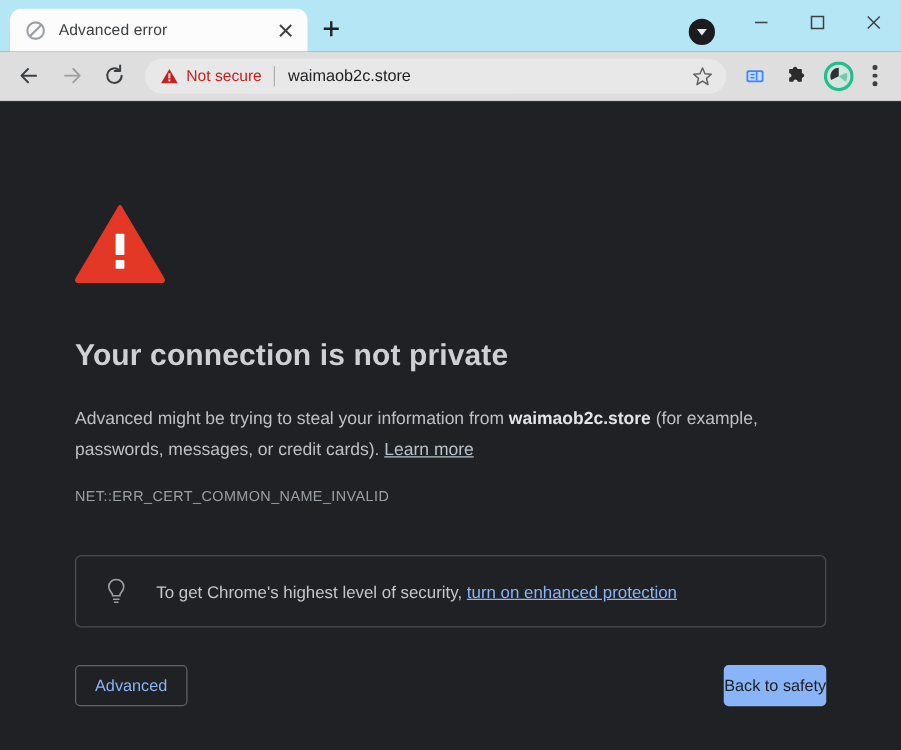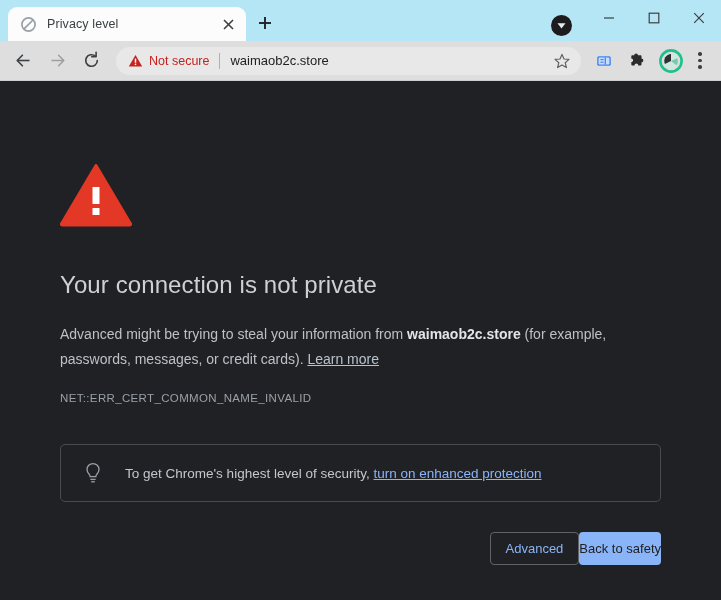--- a/index.html
+++ b/index.html
@@ -226,21 +226,21 @@
     top: 82px;
     width: 601px;
   }
   .warn-icon {
     width: 72px;
     height: 64px;
     margin-bottom: 43px;
   }
   h1.title {
     font-size: 24px;
-    font-weight: 400;
+    font-weight: 700;
     color: #d0d0d2;
     margin: 0 0 22px 0;
     line-height: 1.25;
     letter-spacing: 0.1px;
   }
   p.body-text {
     font-size: 14px;
     color: #bdc1c6;
     line-height: 25px;
     margin: 0 0 20px 0;
@@ -282,21 +282,21 @@
     font-size: 13.5px;
     color: #c3c7cb;
   }
   .safety-text a {
     color: #8ab4f8;
     text-decoration: underline;
   }
   .actions {
     display: flex;
     align-items: center;
-    justify-content: flex-end;
+    justify-content: space-between;
   }
   .btn-advanced {
     background: transparent;
     border: 1px solid #5f6368;
     color: #8ab4f8;
     font-size: 13px;
     font-family: "Liberation Sans", sans-serif;
     padding: 9px 15px;
     border-radius: 4px;
     line-height: 1;
@@ -319,21 +319,21 @@
 
   <div class="tabstrip">
 
     <div class="tab">
       <span class="tab-favicon">
         <svg width="17" height="17" viewBox="0 0 17 17">
           <circle cx="8.5" cy="8.5" r="6.6" fill="none" stroke="#9aa0a6" stroke-width="1.7"></circle>
           <line x1="4.0" y1="12.9" x2="13.0" y2="4.0" stroke="#9aa0a6" stroke-width="1.7"></line>
         </svg>
       </span>
-      <span class="tab-title">Privacy level</span>
+      <span class="tab-title">Advanced error</span>
       <span class="tab-close">
         <svg width="11" height="11" viewBox="0 0 11 11">
           <line x1="1" y1="1" x2="10" y2="10" stroke="#3c4043" stroke-width="1.6"></line>
           <line x1="10" y1="1" x2="1" y2="10" stroke="#3c4043" stroke-width="1.6"></line>
         </svg>
       </span>
     </div>
 
     <div class="new-tab">
       <svg width="14" height="14" viewBox="0 0 14 14">

